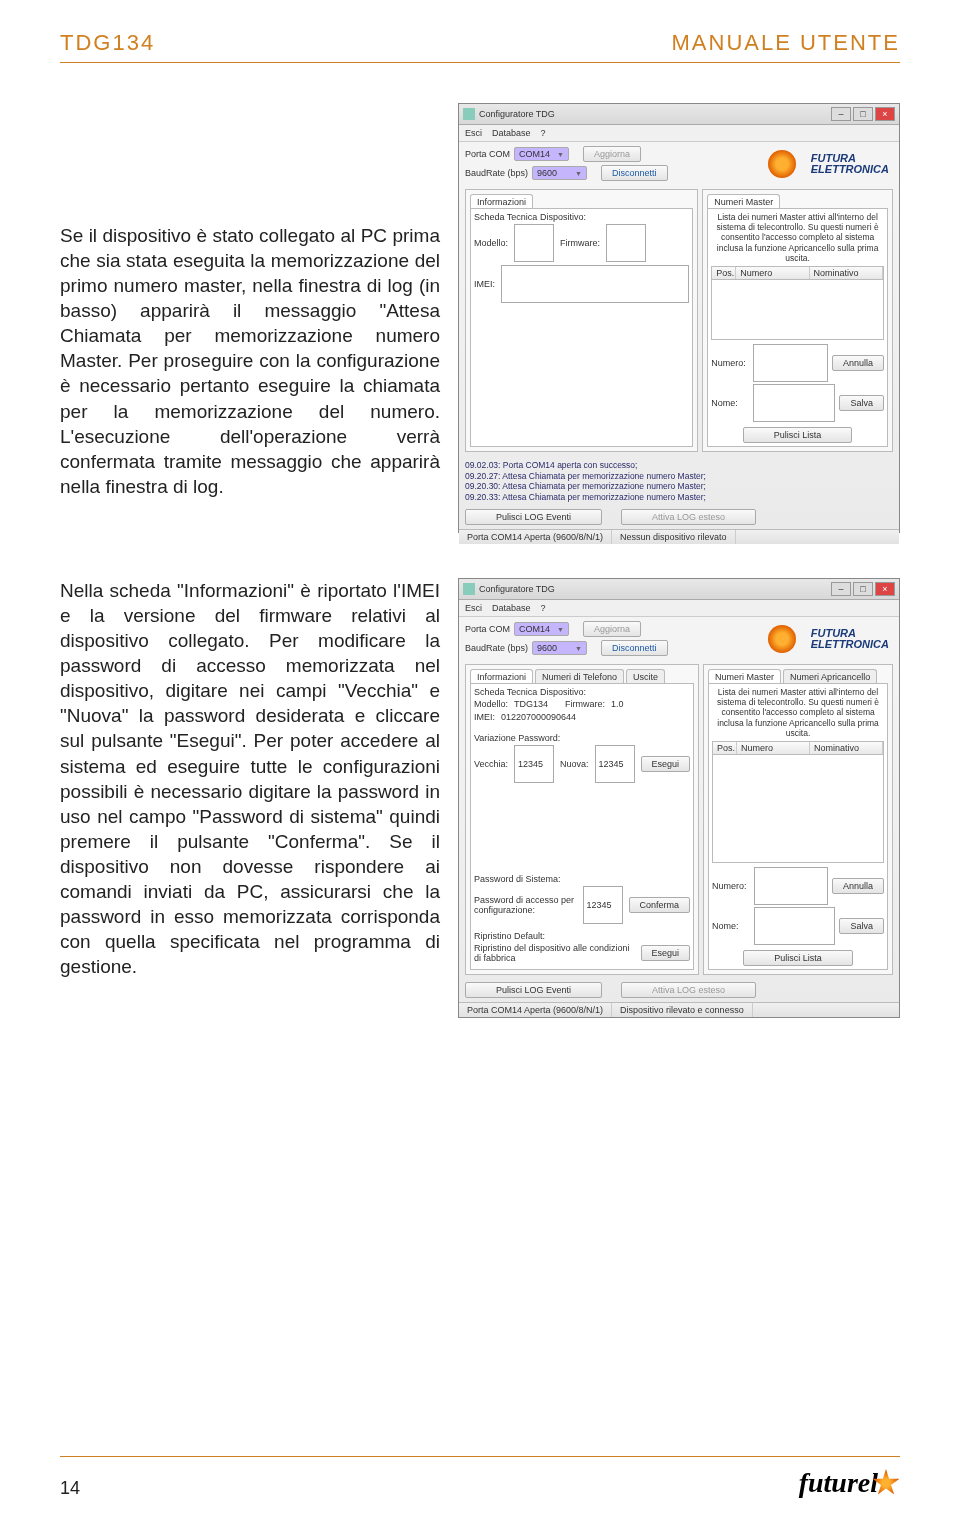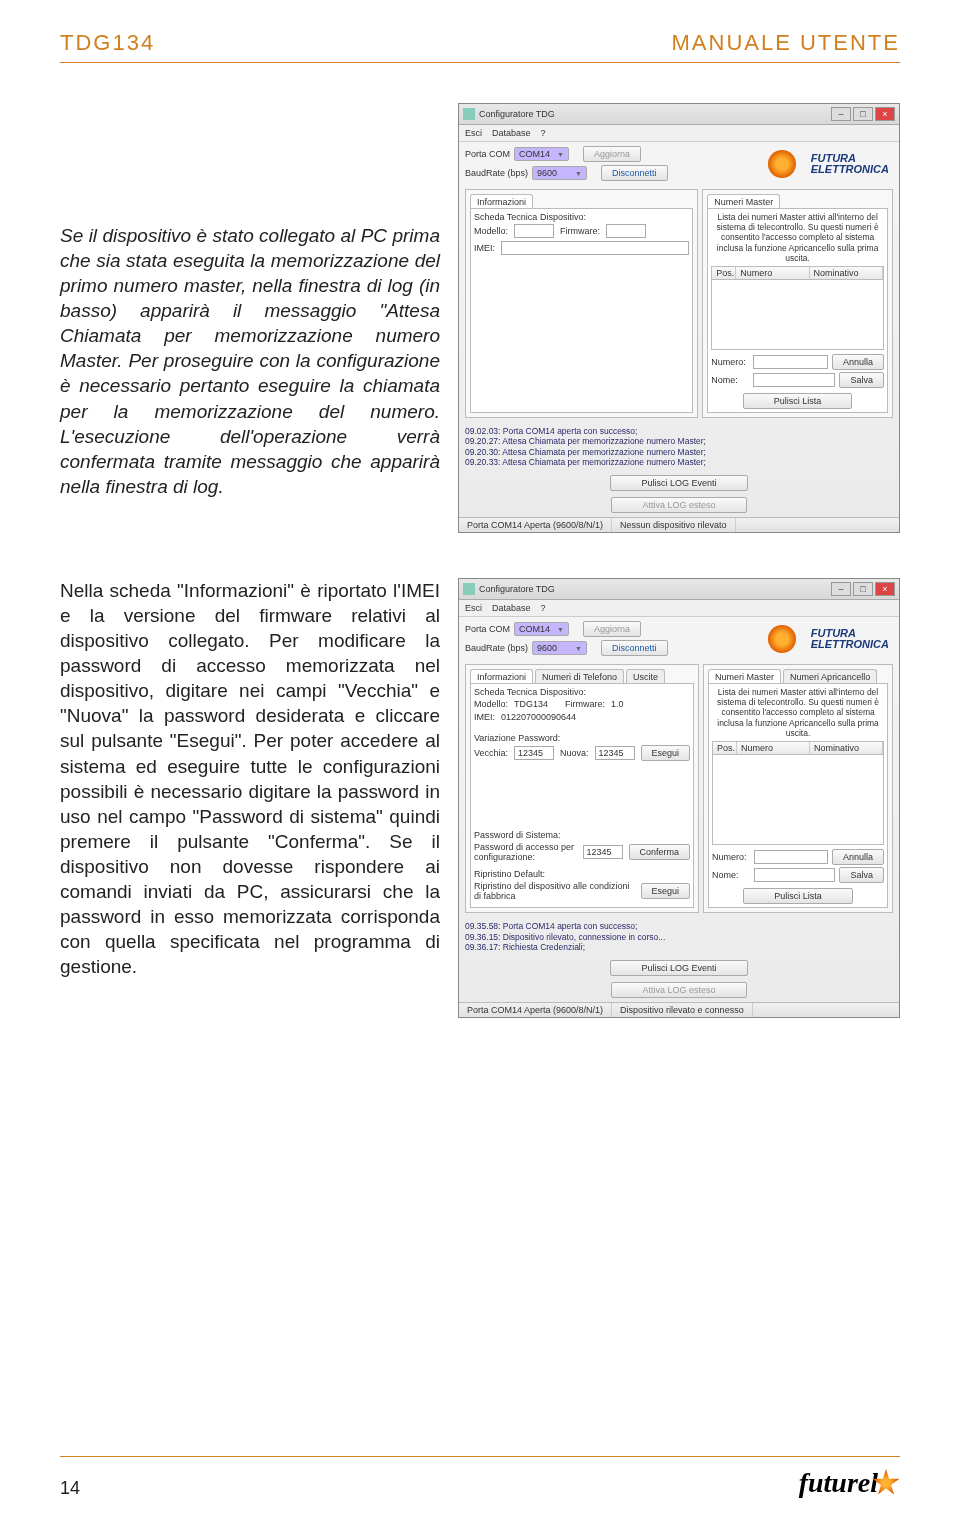--- a/index.html
+++ b/index.html
@@ -30,21 +30,21 @@
     margin-bottom: 45px;
     align-items: flex-start;
   }
   .body-text {
     flex: 0 0 380px;
     font-size: 19px;
     line-height: 1.32;
     color: #222;
     text-align: justify;
   }
-  .body-text.offset-top { padding-top: 120px; font-style: italic; }
+  .body-text.offset-top { padding-top: 120px; }
   .screenshot {
     flex: 1;
     border: 1px solid #888;
     background: linear-gradient(#f6f6f6,#eaeaea);
     font-size: 9px;
     color: #333;
     display: flex;
     flex-direction: column;
   }
   .win-titlebar {
@@ -78,31 +78,31 @@
   .main-area { display: flex; gap: 4px; padding: 4px 6px; flex: 1; }
   .panel { border: 1px solid #bbb; background: #f8f8f8; padding: 4px; display: flex; flex-direction: column; }
   .panel-left { flex: 1 1 55%; }
   .panel-right { flex: 1 1 45%; }
   .panel-title { font-size: 9px; margin-bottom: 2px; }
   .tabs { display: flex; margin-bottom: -1px; }
   .tab { border: 1px solid #bbb; border-bottom: none; padding: 2px 6px; background: #fff; font-size: 9px; border-radius: 3px 3px 0 0; margin-right: 2px; }
   .tab.inactive { background: #eee; }
   .inner-box { border: 1px solid #bbb; background: #fff; flex: 1; padding: 3px; display: flex; flex-direction: column; }
   .field-row { display: flex; gap: 6px; margin-bottom: 3px; align-items: center; }
-  .input-sm { background: #fff; border: 1px solid #aaa; padding: 1px 3px; min-width: 40px; font-size: 9px; }
+  .input-sm { background: #fff; border: 1px solid #aaa; padding: 13px 3px; min-width: 40px; font-size: 9px; }
   .desc-text { font-size: 8.5px; text-align: center; line-height: 1.2; margin-bottom: 3px; }
   .table-head { display: flex; border: 1px solid #bbb; background: linear-gradient(#fafafa,#e8e8e8); font-size: 9px; }
   .table-head span { padding: 1px 4px; border-right: 1px solid #ccc; }
   .table-body { border: 1px solid #bbb; border-top: none; background: #fff; flex: 1; min-height: 60px; }
   .bottom-fields { margin-top: auto; display: flex; flex-direction: column; gap: 2px; padding-top: 4px; }
   .bf-row { display: flex; align-items: center; gap: 4px; }
   .bf-row .input-sm { flex: 1; }
   .log-area { margin: 4px 6px; font-size: 8.5px; color: #2a2a6a; line-height: 1.25; }
   .log-line { white-space: nowrap; overflow: hidden; text-overflow: ellipsis; }
-  .log-btns { display: flex; flex-direction: column; align-items: center; gap: 6px; margin: 3px 6px 4px; }
+  .log-btns { display: flex; align-items: center; gap: 19px; margin: 3px 6px 4px; }
   .statusbar { display: flex; background: linear-gradient(#f0f0f0,#e2e2e2); border-top: 1px solid #bbb; font-size: 9px; }
   .statusbar span { padding: 2px 8px; border-right: 1px solid #ccc; }
   .spacer-fill { flex: 1; }
   .page-footer {
     position: absolute;
     bottom: 30px; left: 60px; right: 60px;
     display: flex; justify-content: space-between; align-items: flex-end;
     border-top: 1px solid #d08020;
     padding-top: 10px;
   }
@@ -341,25 +341,20 @@
               <span class="input-sm">&nbsp;</span>
               <div class="btn">Salva</div>
             </div>
             <div class="bf-row" style="justify-content:center;margin-top:3px;">
               <div class="btn wide">Pulisci Lista</div>
             </div>
           </div>
         </div>
       </div>
     </div>
-    <div class="log-area">
-      <div class="log-line">09.35.58: Porta COM14 aperta con successo;</div>
-      <div class="log-line">09.36.15: Dispositivo rilevato, connessione in corso...</div>
-      <div class="log-line">09.36.17: Richiesta Credenziali;</div>
-    </div>
     <div class="log-btns">
       <div class="btn wide">Pulisci LOG Eventi</div>
       <div class="btn wide" style="color:#999;">Attiva LOG esteso</div>
     </div>
     <div class="statusbar">
       <span>Porta COM14 Aperta (9600/8/N/1)</span>
       <span>Dispositivo rilevato e connesso</span>
     </div>
   </div>
 </div>

